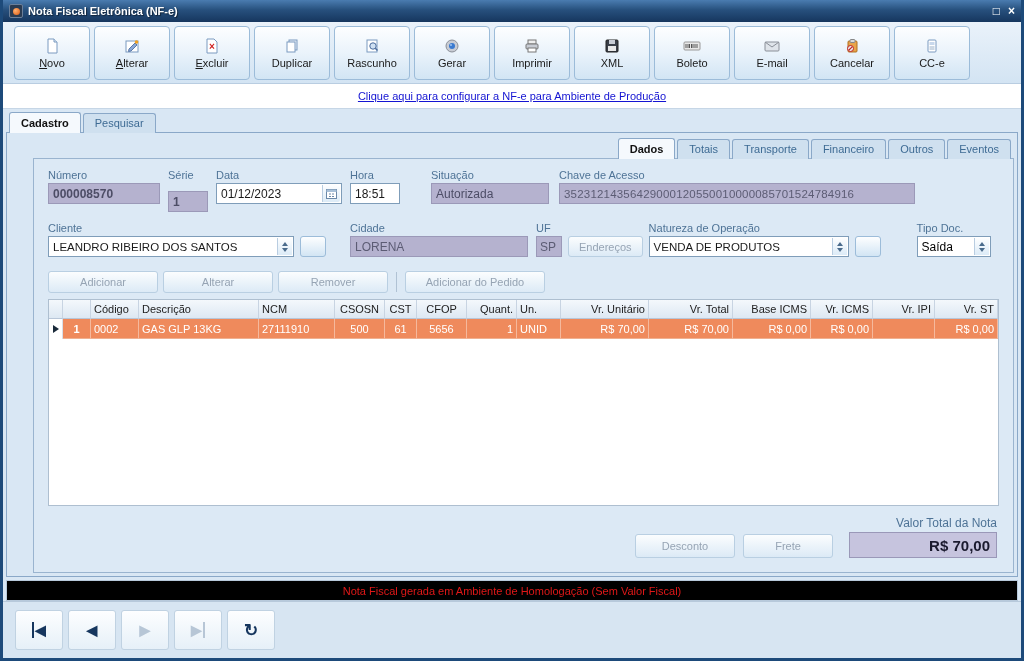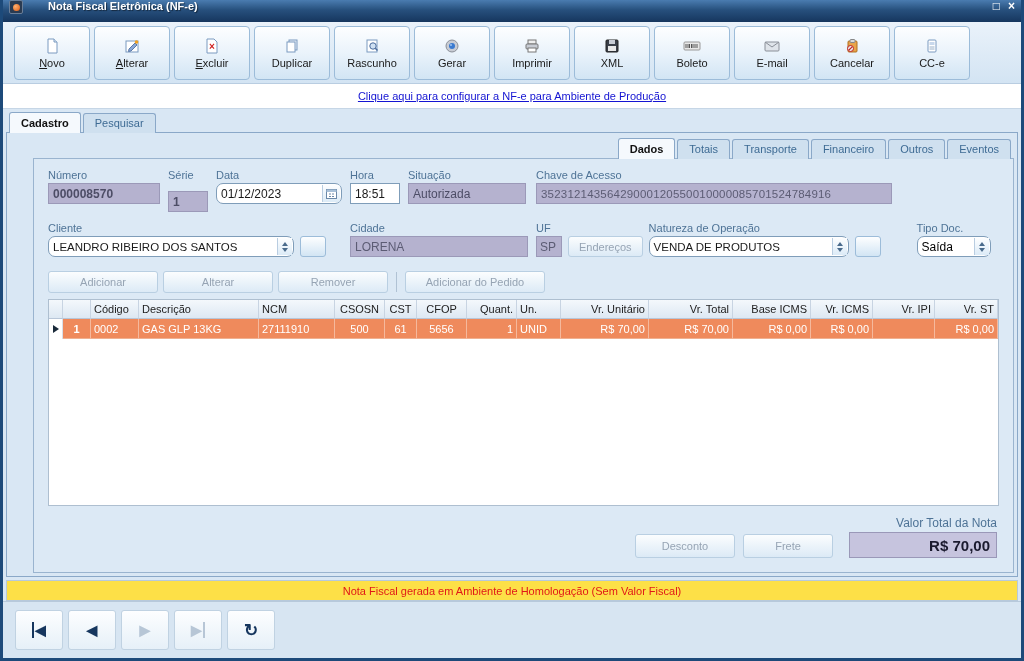--- a/index.html
+++ b/index.html
@@ -11,21 +11,21 @@
     border:3px solid #1d4a7a; border-top:none;
     background:#d9e7f4;
     display:flex; flex-direction:column;
     overflow:hidden;
   }
 
   
   .titlebar{
     height:22px; flex:0 0 22px;
     background:linear-gradient(#4a7cb0 0%, #27507d 45%, #16365e 100%);
-    display:flex; padding:0 6px; color:#fff;gap:20px;
+    display:flex; align-items:center; padding:0 6px; color:#fff;
   }
   .title-icon{
     width:14px; height:14px; margin-right:5px;
     background:#2a3b52; border:1px solid #6b7f99; border-radius:2px;
     display:flex; align-items:center; justify-content:center;
   }
   .title-icon .dot{ width:7px; height:7px; border-radius:50%;
     background:radial-gradient(circle at 35% 35%, #ffb070, #e05a10); }
   .title-text{ font-size:11px; font-weight:bold; flex:1;
     text-shadow:1px 1px 1px rgba(0,0,0,.5); }
@@ -79,21 +79,21 @@
   .frow{ display:flex; padding:0 8px; }
   .fgroup{ display:flex; flex-direction:column; }
   .flabel{ font-size:11px; color:#4e7396; margin-bottom:2px; }
   .field{
     height:21px; font-size:12px; padding:0 4px;
     display:flex; align-items:center;
     border:1px solid #9b99b8; background:#b5b2cf; color:#4d4d66;
   }
   .field.white{ background:#fff; border-color:#7f9db9; color:#1a1a1a; }
   .field.bold{ font-weight:bold; }
-  .combo{ position:relative; padding-right:18px;border-radius:7px; }
+  .combo{ position:relative; padding-right:18px; }
   .spin{
     position:absolute; right:1px; top:1px; bottom:1px; width:15px;
     border-left:1px solid #b9cde1; background:linear-gradient(#fdfeff,#dcebf7);
     display:flex; flex-direction:column; align-items:center; justify-content:center; gap:2px;
     cursor:pointer;
   }
   .spin i{ width:0; height:0; border-left:3px solid transparent; border-right:3px solid transparent; }
   .spin i.up{ border-bottom:4px solid #4a6b8c; }
   .spin i.dn{ border-top:4px solid #4a6b8c; }
   .mini-btn{
@@ -150,21 +150,21 @@
   .total-box{ display:flex; flex-direction:column; align-items:flex-end; width:148px; margin-left:8px; }
   .total-label{ font-size:12px; color:#4e7396; margin-bottom:2px; }
   .total-field{
     width:148px; height:26px; border:1px solid #9a98b8; background:#c6c4de;
     display:flex; align-items:center; justify-content:flex-end; padding:0 6px;
     font-size:15px; font-weight:bold; color:#1a1a2e;
   }
 
   
   .statusbar{
-    flex:0 0 21px; margin:3px 3px 0; background:#fde047; border:1px solid #b7c9db;
+    flex:0 0 21px; margin:3px 3px 0; background:#000000; border:1px solid #b7c9db;
     display:flex; align-items:center; justify-content:center;
   }
   .statusbar span{ font-size:11px; color:#e01818; }
 
   
   .navigator{
     flex:0 0 57px; background:#d7e5f2; border-top:1px solid #b7c9db;
     display:flex; align-items:center; padding:0 12px; gap:5px;
   }
   .nav-btn{
@@ -354,21 +354,21 @@
                   <rect x="0.5" y="1.5" width="10" height="2.5" fill="#a8c0d8"></rect>
                   <path d="M3 6h2M6 6h2M3 8.5h2M6 8.5h2" stroke="#6a88a8"></path>
                 </svg>
             </span>
           </div>
         </div>
         <div class="fgroup" style="width:50px; margin-right:8px;">
           <span class="flabel">Hora</span>
           <div class="field white">18:51</div>
         </div>
-        <div class="fgroup" style="width:118px; margin-right:10px;">
+        <div class="fgroup" style="width:118px; margin-right:10px;margin-left:23px;">
           <span class="flabel">Situação</span>
           <div class="field">Autorizada</div>
         </div>
         <div class="fgroup" style="width:356px;">
           <span class="flabel">Chave de Acesso</span>
           <div class="field" style="font-size:11.5px; letter-spacing:.2px; color:#5c5c74;">35231214356429000120550010000085701524784916</div>
         </div>
       </div>
 
       <div class="frow" style="margin-top:10px;">

